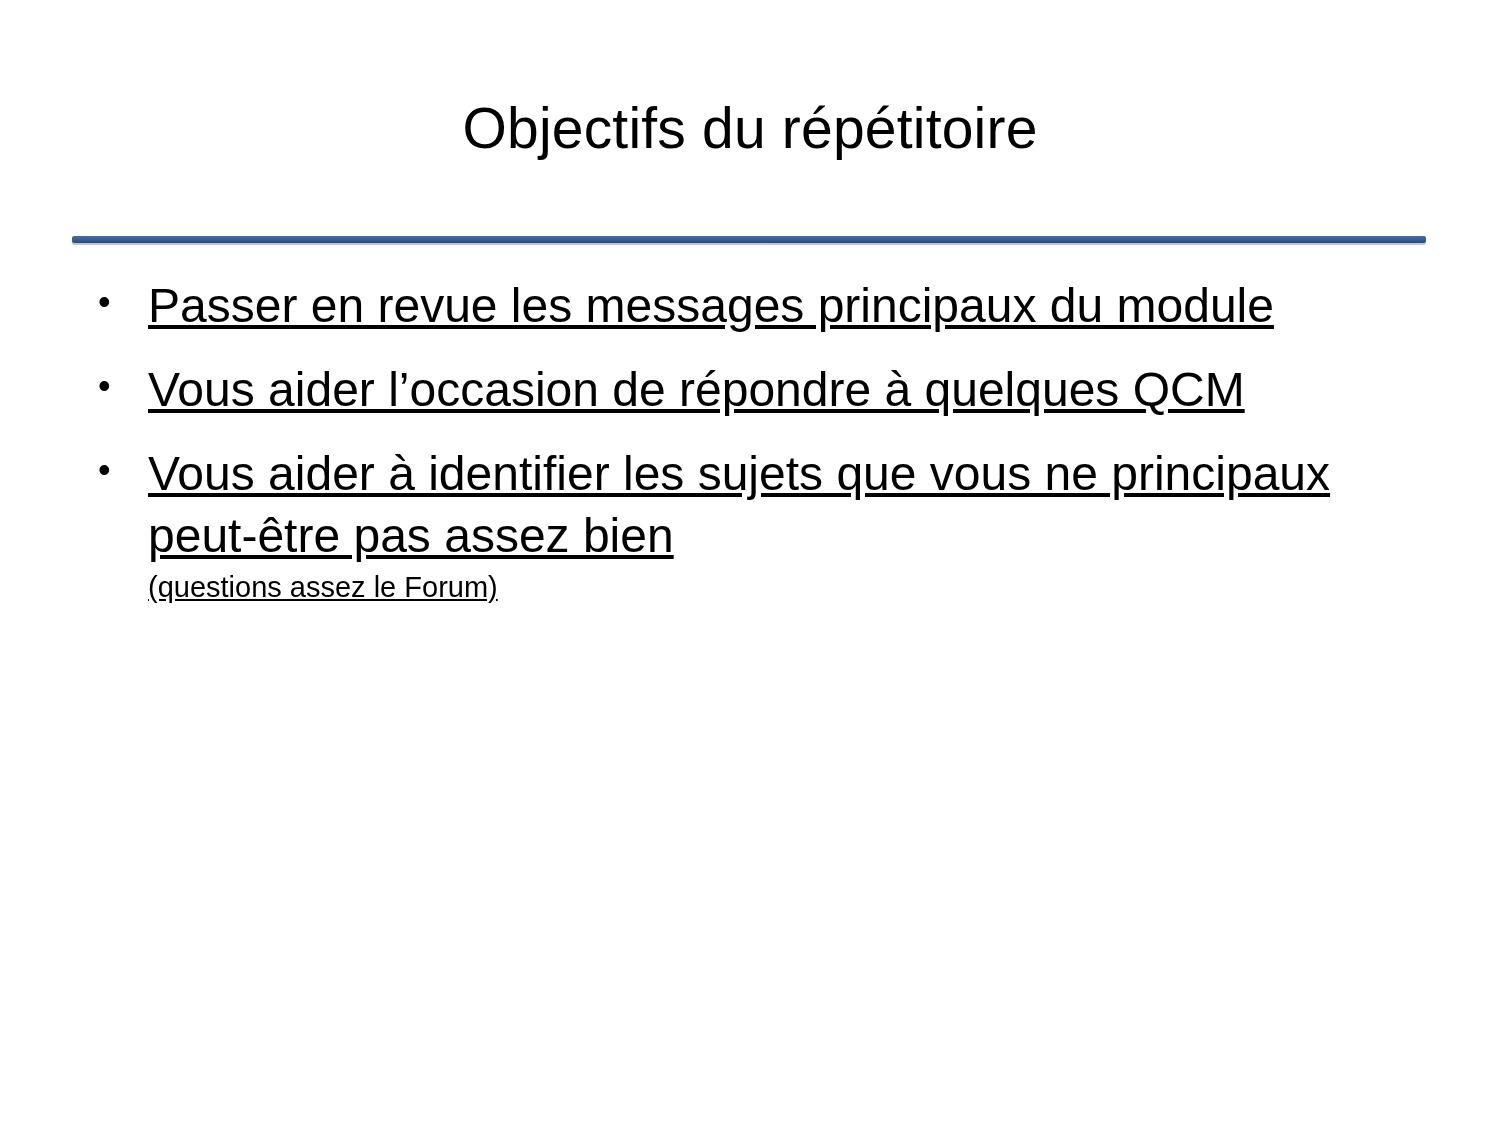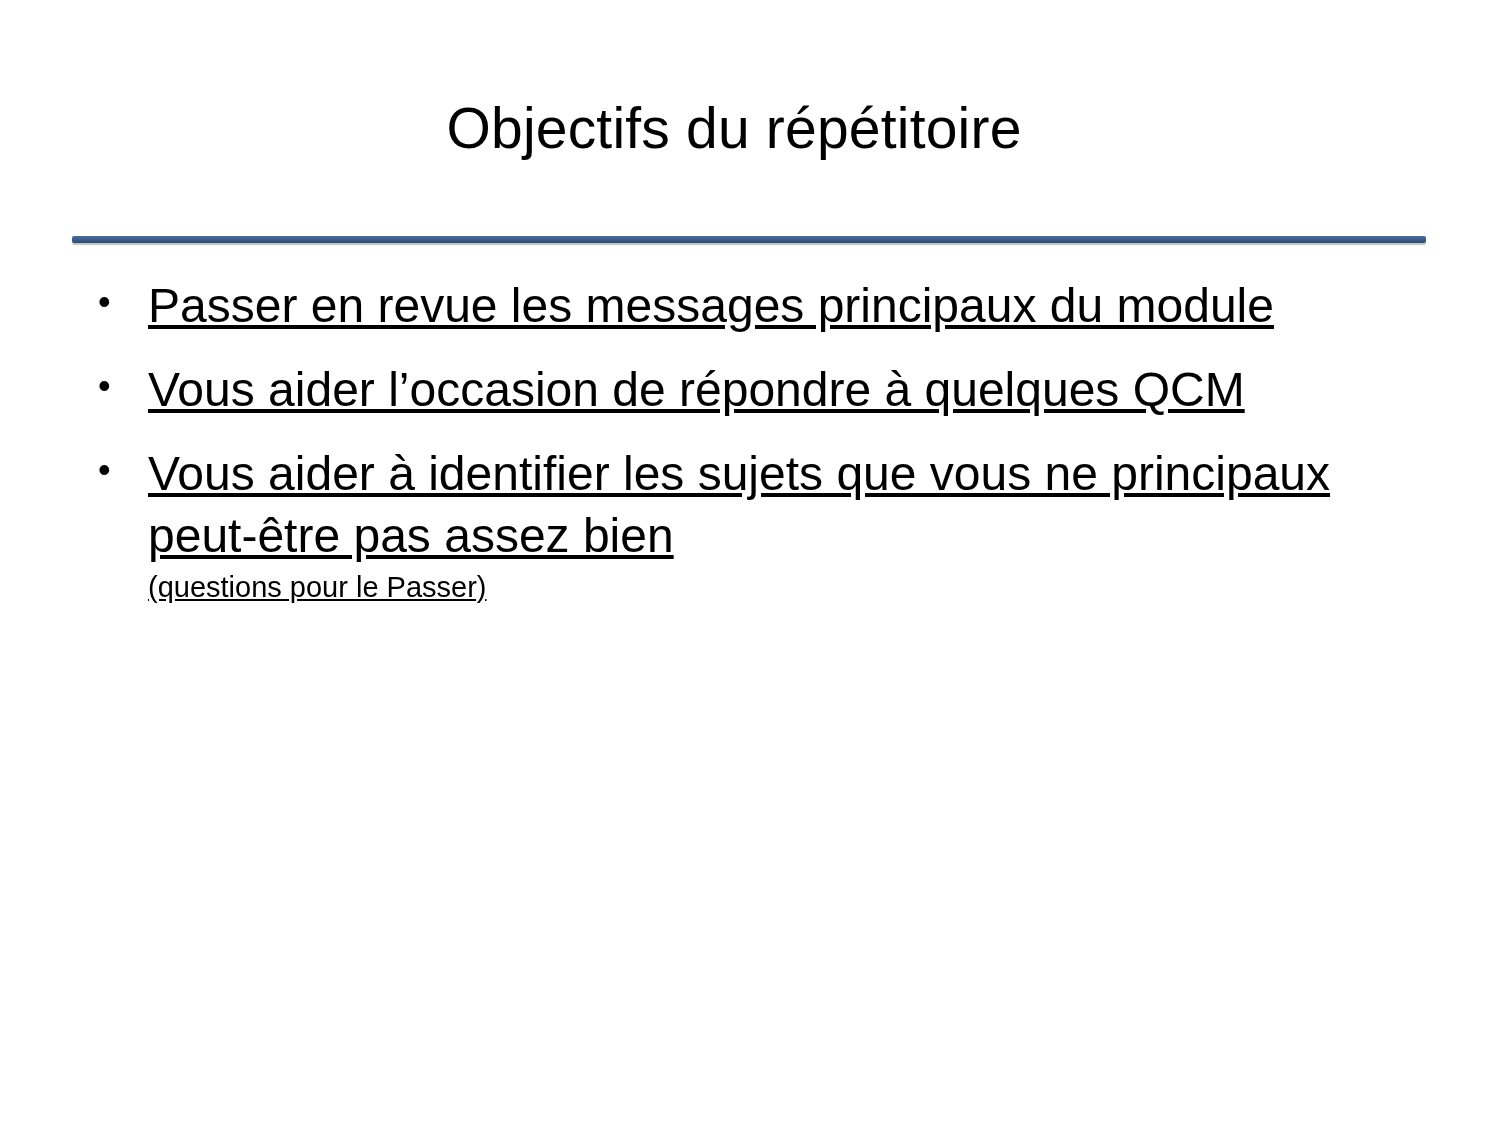--- a/index.html
+++ b/index.html
@@ -15,21 +15,21 @@
   }
   .slide {
     position: relative;
     width: 1500px;
     height: 1125px;
     box-sizing: border-box;
   }
   .slide-title {
     position: absolute;
     top: 96px;
-    left: 54px;
+    left: 70px;
     width: 1360px;
     text-align: center;
     font-size: 57px;
     line-height: 1.15;
     color: #000000;
     font-weight: 400;
     letter-spacing: 0.2px;
   }
   .title-rule {
     position: absolute;
@@ -90,18 +90,18 @@
     <li class="bullet-item">
       <span>Passer en revue les messages principaux du module</span>
     </li>
 
     <li class="bullet-item">
       <span>Vous aider l’occasion de répondre à quelques QCM</span>
     </li>
 
     <li class="bullet-item">
       <span>Vous aider à identifier les sujets que vous ne principaux peut-être pas assez bien</span>
-      <span class="subnote">(questions pour le Passer)</span>
+      <span class="subnote">(questions assez le Forum)</span>
     </li>
 
   </ul>
 
 </div>
 
 </body></html>

